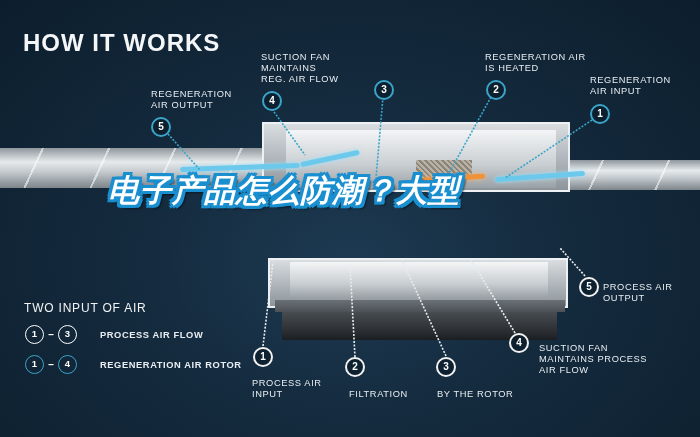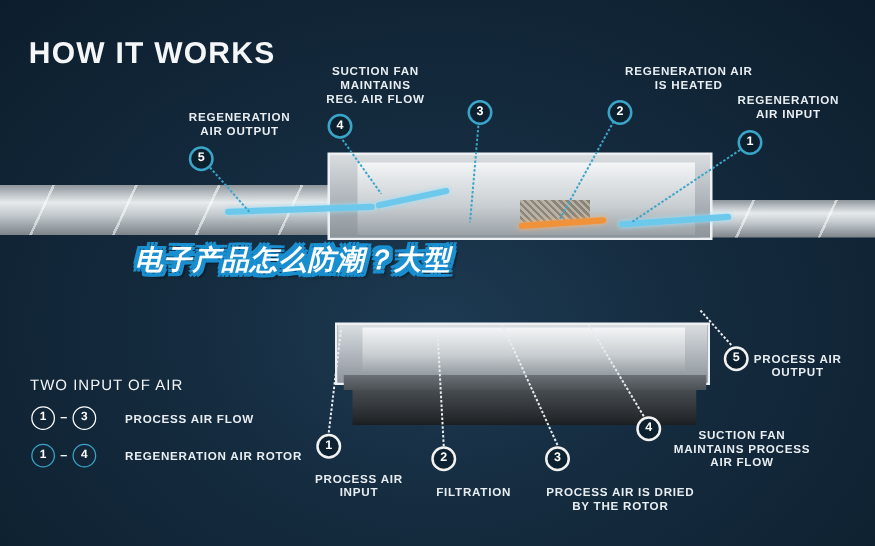--- a/index.html
+++ b/index.html
@@ -12,22 +12,22 @@
   }
   .stage { position: absolute; inset: 0; }
 
   .headline {
     position: absolute; left: 23px; top: 29px;
     font-size: 24px; letter-spacing: 1px; font-weight: 700; color: #f4f6f8;
   }
 
   .label {
     position: absolute;
-    font-size: 9.3px; font-weight: 700; letter-spacing: 0.6px;
-    line-height: 11px; color: #e9eef2; text-transform: uppercase; text-align: center;
+    font-size: 9.3px; font-weight: 400; letter-spacing: 0.6px;
+    line-height: 11px; color: #e9eef2; text-transform: uppercase;
   }
 
   .num {
     position: absolute; width: 20px; height: 20px; border-radius: 50%;
     border: 2px solid #3aa5c9; color: #fff;
     font-size: 10px; font-weight: 700; text-align: center; line-height: 16px;
     background: rgba(12,30,45,0.85);
   }
   .num.white { border-color: #f2f2f2; }
 
@@ -80,23 +80,23 @@
     text-align: center; line-height: 16px;
   }
   .legend-row.regen .lnum { border-color: #3aa5c9; }
   .legend-row .dash { width: 14px; text-align: center; font-size: 10px; font-weight: 700; }
   .legend-row .ltxt {
     margin-left: 23px; font-size: 9.3px; font-weight: 700; letter-spacing: 0.6px; color: #e9eef2;
   }
 
   
   .cn-title {
-    position: absolute; left: 108px; top: 190px; width: 490px;
+    position: absolute; left: 108px; top: 172px; width: 490px;
     font-family: "DejaVu Sans", sans-serif;
-    font-size: 22px; font-weight: 700; line-height: 37px;
+    font-size: 31px; font-weight: 700; line-height: 37px;
     color: #ffffff; letter-spacing: 1px; font-style: italic;
     text-shadow:
       -3px -3px 0 #1a8fd0, 3px -3px 0 #1a8fd0, -3px 3px 0 #1a8fd0, 3px 3px 0 #1a8fd0,
       0 -3px 0 #1a8fd0, 0 3px 0 #1a8fd0, -3px 0 0 #1a8fd0, 3px 0 0 #1a8fd0,
       4px 4px 2px rgba(0,0,0,0.5);
   }
   .cn-title span { display: block; white-space: nowrap; }
 </style>
 </head>
 <body>
@@ -147,21 +147,21 @@
 
   <div class="label" style="left:261px;top:52px;">
     <div>SUCTION FAN</div>
     <div>MAINTAINS</div>
     <div>REG. AIR FLOW</div>
   </div>
   <div class="num" style="left:262px;top:91px;">4</div>
 
   <div class="num" style="left:374px;top:80px;">3</div>
 
-  <div class="label" style="left:485px;top:52px;margin-left:15px;">
+  <div class="label" style="left:485px;top:52px;">
     <div>REGENERATION AIR</div>
     <div>IS HEATED</div>
   </div>
   <div class="num" style="left:486px;top:80px;">2</div>
 
   <div class="label" style="left:590px;top:75px;">
     <div>REGENERATION</div>
     <div>AIR INPUT</div>
   </div>
   <div class="num" style="left:590px;top:104px;">1</div>
@@ -172,21 +172,20 @@
     <div>INPUT</div>
   </div>
 
   <div class="num white" style="left:345px;top:357px;">2</div>
   <div class="label" style="left:349px;top:389px;">
     <div>FILTRATION</div>
   </div>
 
   <div class="num white" style="left:436px;top:357px;">3</div>
   <div class="label" style="left:437px;top:389px;">
-    <div>PROCESS AIR IS DRIED</div>
     <div>BY THE ROTOR</div>
   </div>
 
   <div class="num white" style="left:509px;top:333px;">4</div>
   <div class="label" style="left:539px;top:343px;">
     <div>SUCTION FAN</div>
     <div>MAINTAINS PROCESS</div>
     <div>AIR FLOW</div>
   </div>
 

